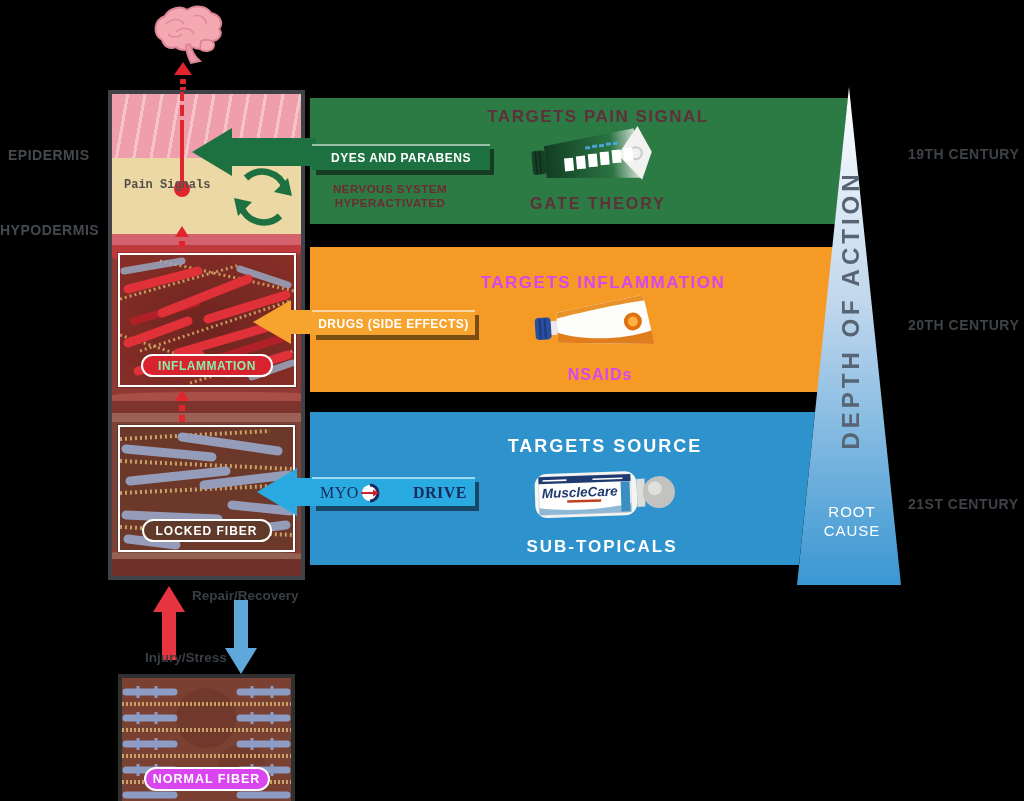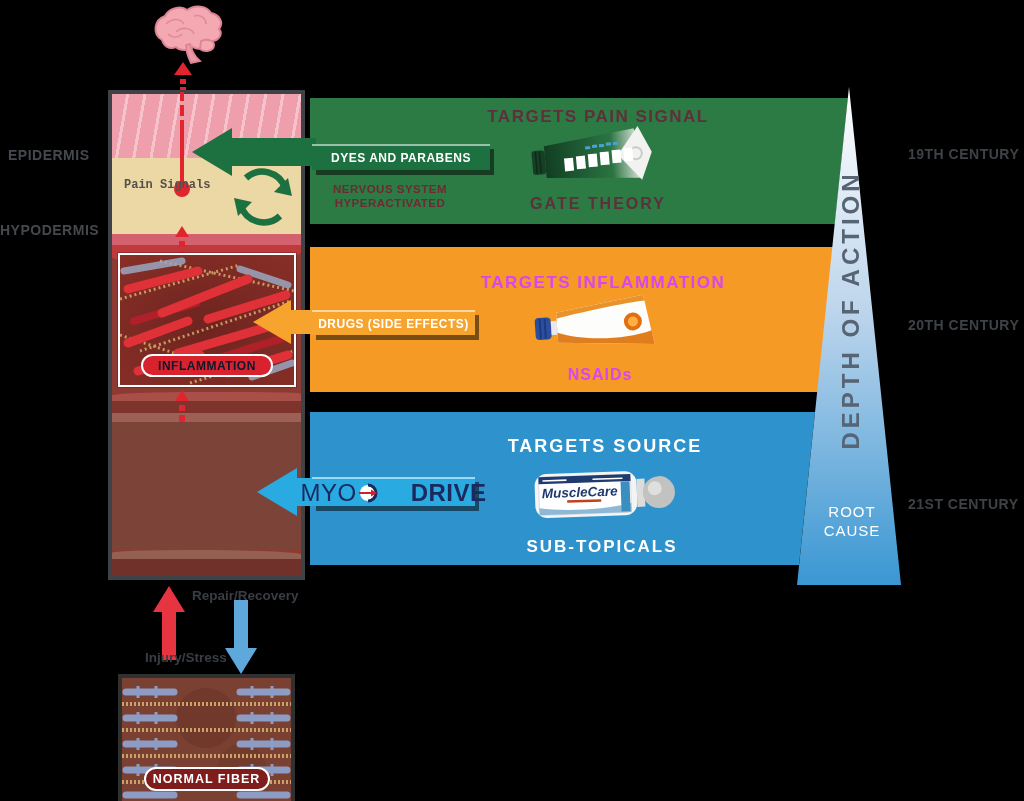--- a/index.html
+++ b/index.html
@@ -51,43 +51,43 @@
   .l-s4{height:12px;background:#7e332d;}
   .l-s5{height:9px;background:#9c6054;}
   .l-m2{height:128px;background:#7c4438;}
   .l-s6{height:9px;background:#936052;border-radius:40% 60% 0 0/30% 50% 0 0;}
   .l-s7{height:17px;background:#6f3129;}
 
   .fiber-box{position:absolute;border:2px solid #fff;box-shadow:0 0 0 1px rgba(0,0,0,.2);}
   .pill{position:absolute;left:50%;transform:translateX(-50%);
     display:flex;align-items:center;justify-content:center;
     border:2px solid #fff;border-radius:14px;font-weight:700;white-space:nowrap;}
-  .pill-inflam{bottom:8px;width:128px;height:19px;background:#d8232f;color:#0f172a;
+  .pill-inflam{bottom:8px;width:128px;height:19px;background:#d8232f;color:#86efac;
     font-size:12px;letter-spacing:.5px;}
   .pill-locked{bottom:8px;width:126px;height:19px;background:#5f3a2a;color:#fff;
     font-size:12px;letter-spacing:1px;}
-  .pill-normal{bottom:10px;width:122px;height:20px;background:#7f1d1d;color:#fff;
+  .pill-normal{bottom:10px;width:122px;height:20px;background:#d946ef;color:#fff;
     font-size:12.5px;letter-spacing:1px;}
 
   .pain-signals{color:#55504a;font-size:12px;font-weight:700;}
 
   
   .depth-title{color:#566474;font-size:24px;font-weight:600;letter-spacing:4px;
     transform:translate(-50%,-50%) rotate(-90deg);white-space:nowrap;}
   .root-cause{color:#fff;font-size:15px;letter-spacing:1px;text-align:center;line-height:19px;font-weight:500;}
 
   
   .flow-label{color:#3a3e44;font-weight:700;font-size:13.5px;}
 
   .normal-box{position:absolute;left:118px;top:674px;width:169px;height:123px;
     border:4px solid #303030;background:#7a4031;}
 
   
   .myo-logo{display:flex;align-items:center;justify-content:center;gap:1px;
-    font-weight:800;font-size:24px;color:#1b2a5e;}
+    font-weight:800;font-size:16px;color:#1b2a5e;font-family:Liberation Serif, serif;}
   .myo-logo .drive{letter-spacing:.5px;margin-left:32px;}
 </style>
 </head>
 <body>
 
 <div class="canvas">
 
   <div class="band band-green"></div>
   <div class="band band-orange"></div>
   <div class="band band-blue"></div>
@@ -192,20 +192,42 @@
         <line x1="88" y1="64" x2="166" y2="40"></line>
           <line x1="8" y1="88" x2="68" y2="66"></line>
         <line x1="58" y1="98" x2="148" y2="72"></line>
           <line x1="18" y1="116" x2="80" y2="100"></line>
         <line x1="108" y1="118" x2="168" y2="100"></line>
       </g>
     </svg>
     <div class="pill pill-inflam">INFLAMMATION</div>
   </div>
 
+  <div class="fiber-box" style="left:118px;top:425px;width:173px;height:123px;">
+    <svg width="173" height="123" viewBox="0 0 173 123">
+      <rect width="173" height="123" fill="#6b382a"></rect>
+      <g stroke="#cfa768" stroke-width="4" stroke-dasharray="2 3" opacity="0.95">
+        <line x1="0" y1="34" x2="173" y2="42"></line>
+          <line x1="0" y1="66" x2="173" y2="58"></line>
+        <line x1="0" y1="100" x2="173" y2="108"></line>
+          <line x1="0" y1="12" x2="150" y2="4"></line>
+      </g>
+      <g stroke="#98a2c2" stroke-width="9" stroke-linecap="round" opacity="0.95">
+        <line x1="6" y1="22" x2="92" y2="30"></line>
+          <line x1="62" y1="10" x2="158" y2="24"></line>
+        <line x1="10" y1="54" x2="106" y2="44"></line>
+          <line x1="84" y1="58" x2="168" y2="48"></line>
+        <line x1="6" y1="88" x2="98" y2="92"></line>
+          <line x1="72" y1="110" x2="166" y2="98"></line>
+        <line x1="112" y1="78" x2="170" y2="84"></line>
+          <line x1="8" y1="112" x2="56" y2="118"></line>
+      </g>
+    </svg>
+    <div class="pill pill-locked">LOCKED FIBER</div>
+  </div>
 
   <div class="abs band-heading h-green ctr" style="left:598px;top:107px;">TARGETS PAIN SIGNAL</div>
   <svg class="abs" style="left:188px;top:124px;" width="128" height="56" viewBox="0 0 128 56">
     <rect x="44" y="14" width="84" height="28" fill="#1d7140"></rect>
     <polygon points="4,28 44,4 44,52" fill="#1d7140"></polygon>
   </svg>
   <div class="arrow-tag tag-green" style="left:312px;top:144px;width:178px;height:24px;">DYES AND PARABENS</div>
   <div class="abs note ctr" style="left:390px;top:182px;">
     <span style="display:block">NERVOUS SYSTEM</span>
     <span style="display:block">HYPERACTIVATED</span>

